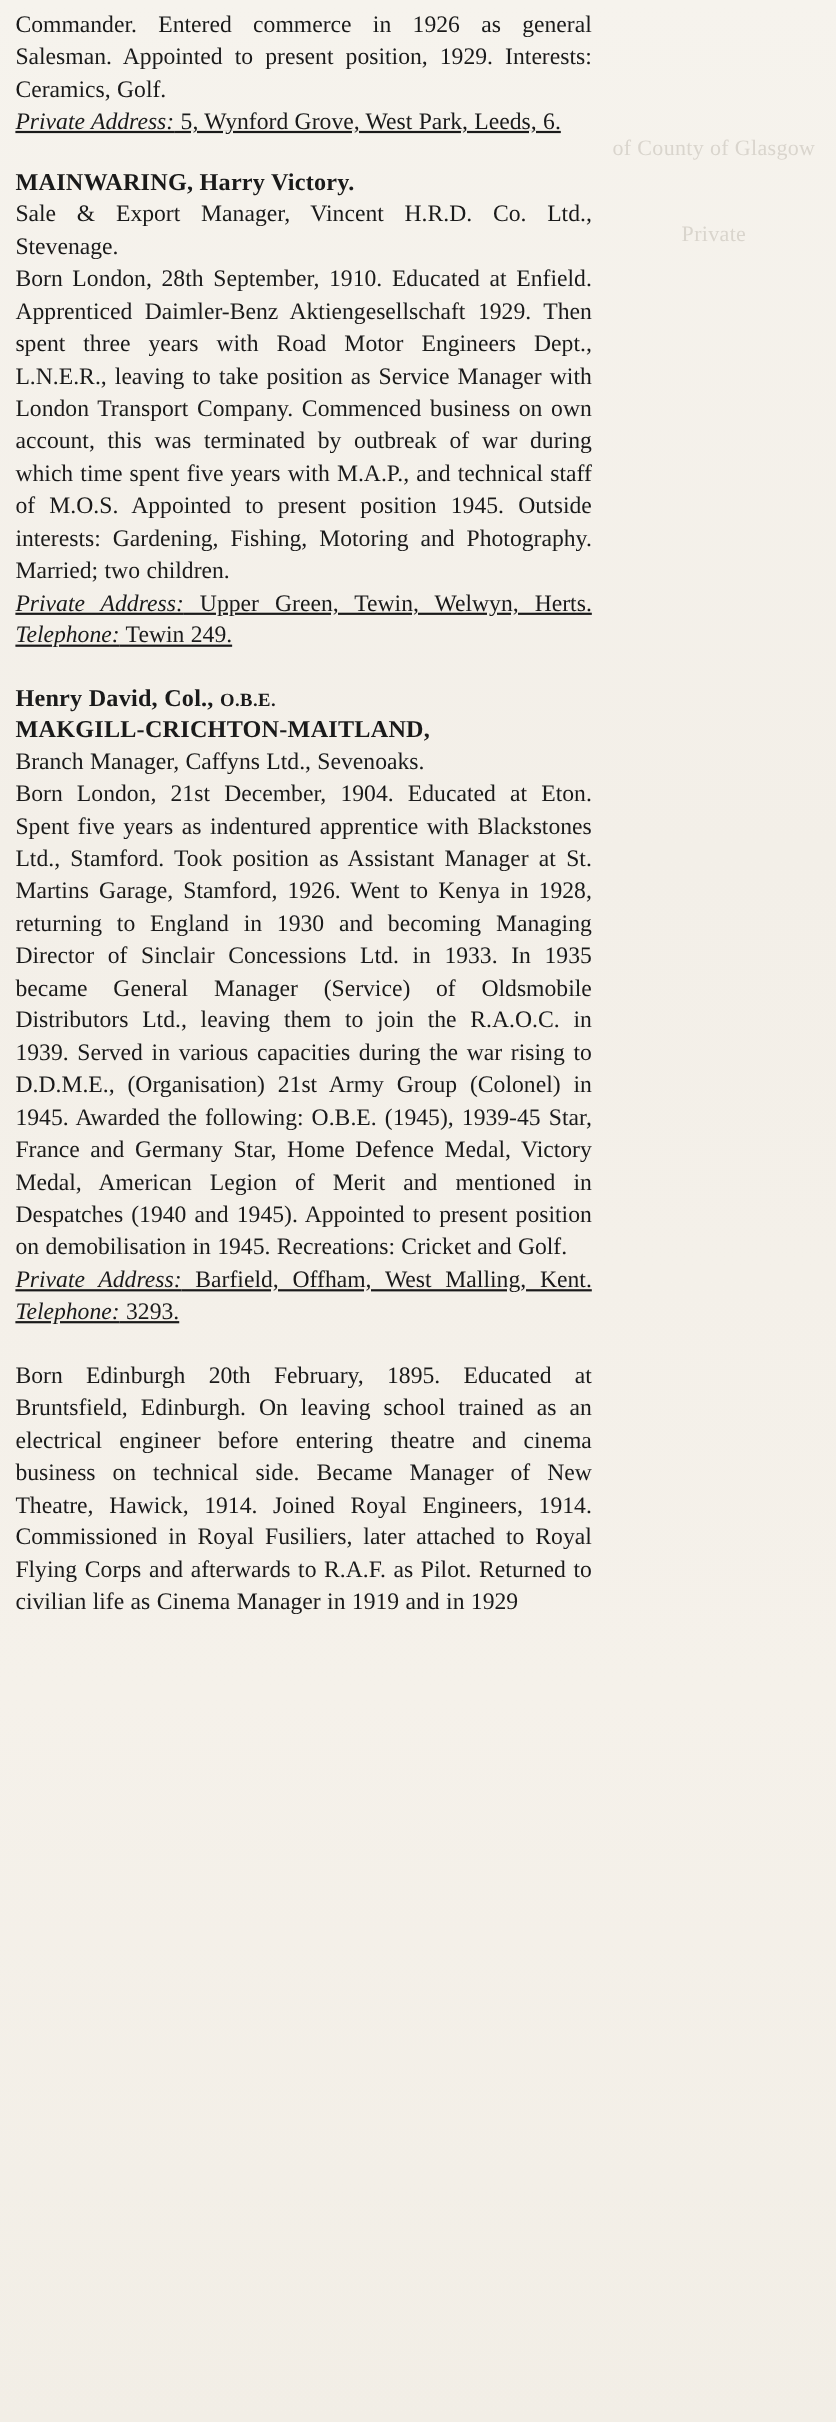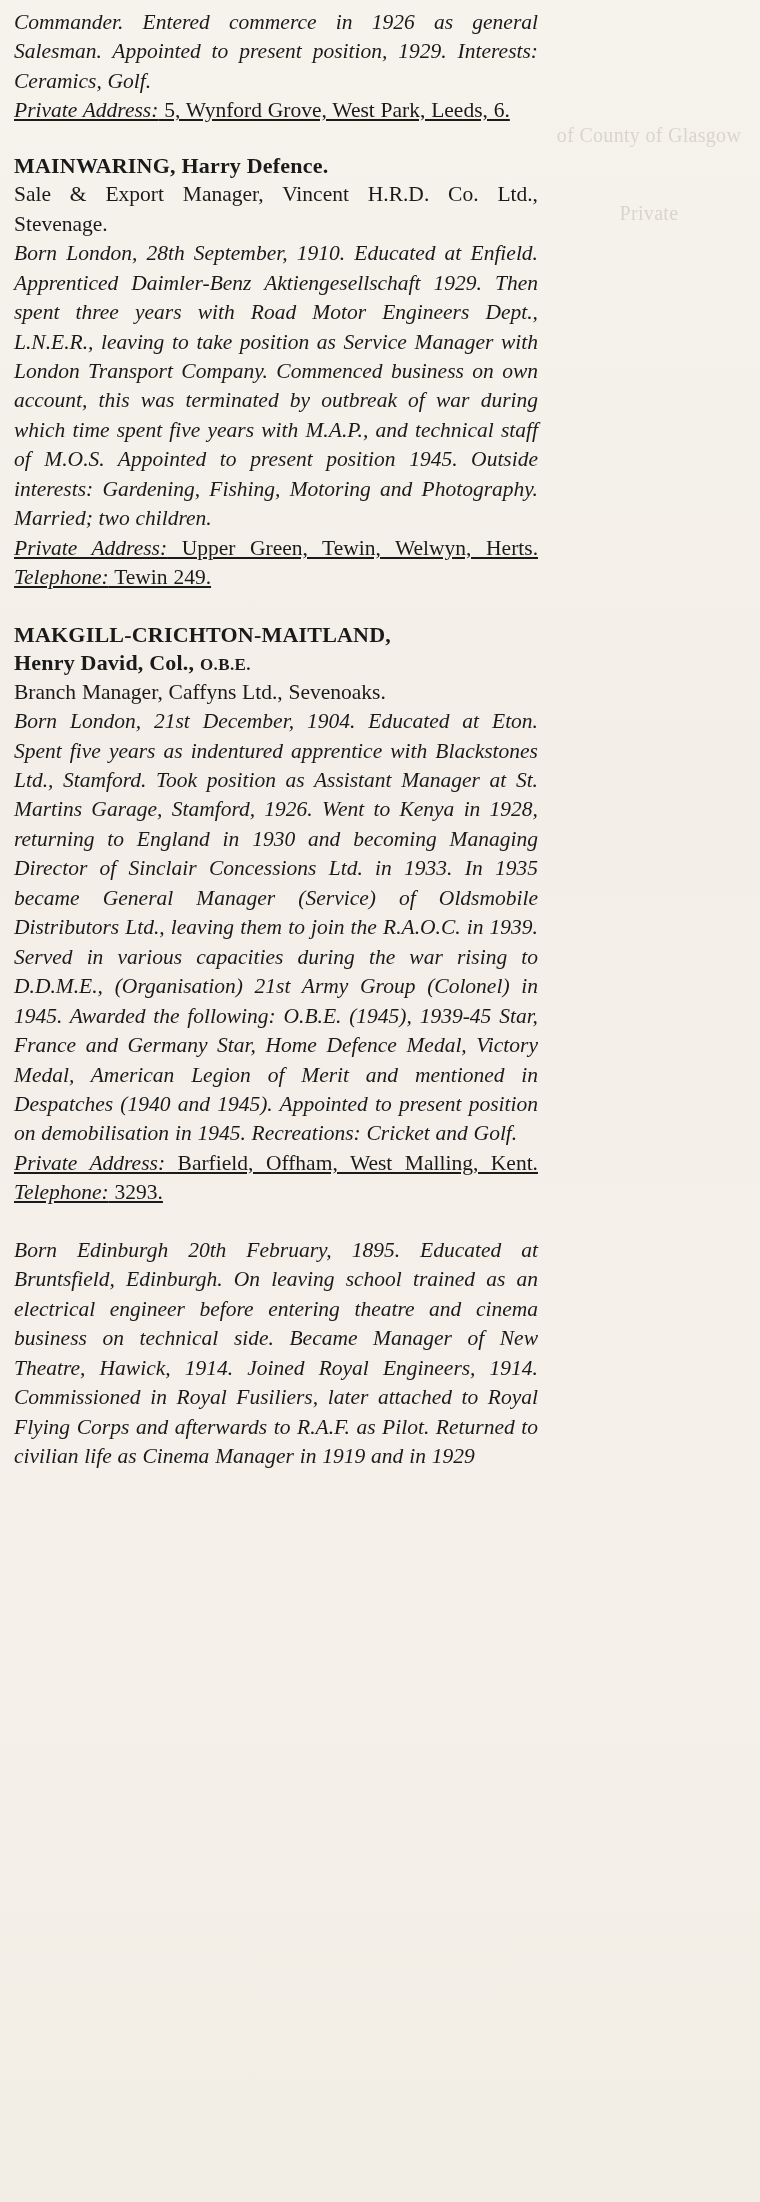--- a/index.html
+++ b/index.html
@@ -47,21 +47,20 @@
     user-select: none;
   }
   .bleed div { margin-bottom: 14px; }
   .bleed .b2 { margin-top: 48px; }
 
   p.para {
     margin: 0;
     text-align: justify;
     text-align-last: left;
     hyphens: manual;
-    font-style: italic;
   }
   .entry { margin-bottom: 0; }
   .entry + .entry { margin-top: 21px; }
 
   h2.name {
     margin: 0 0 1px 0;
     font-size: 22px;
     font-weight: bold;
     letter-spacing: 0.2px;
     line-height: 1.25;
@@ -91,29 +90,29 @@
   </div>
 
   <div class="col">
 
     <div class="entry" style="margin-top:0;">
       <p class="para">Commander. Entered commerce in 1926 as general Salesman. Appointed to present position, 1929. Interests: Ceramics, Golf.</p>
       <p class="addr"><span class="it">Private Address:</span><span> 5, Wynford Grove, West Park, Leeds, 6.</span></p>
     </div>
 
     <div class="entry" style="margin-top:26px;">
-      <h2 class="name">MAINWARING, Harry Defence.</h2>
+      <h2 class="name">MAINWARING, Harry Victory.</h2>
       <p class="role">Sale &amp; Export Manager, Vincent H.R.D. Co. Ltd., Stevenage.</p>
       <p class="para">Born London, 28th September, 1910. Educated at Enfield. Apprenticed Daimler-Benz Aktiengesellschaft 1929. Then spent three years with Road Motor Engineers Dept., L.N.E.R., leaving to take position as Service Manager with London Transport Company. Commenced business on own account, this was terminated by outbreak of war during which time spent five years with M.A.P., and technical staff of M.O.S. Appointed to present position 1945. Outside interests: Gardening, Fishing, Motoring and Photography. Married; two children.</p>
       <p class="addr"><span class="it">Private Address:</span><span> Upper Green, Tewin, Welwyn, Herts. </span><span class="it">Telephone:</span><span> Tewin 249.</span></p>
     </div>
 
     <div class="entry" style="margin-top:28px;">
+      <h2 class="name"><span>Henry David, Col.,</span> <span class="sm">O.B.E.</span></h2>
       <h2 class="name">MAKGILL-CRICHTON-MAITLAND,</h2>
-      <h2 class="name"><span>Henry David, Col.,</span> <span class="sm">O.B.E.</span></h2>
       <p class="role">Branch Manager, Caffyns Ltd., Sevenoaks.</p>
       <p class="para">Born London, 21st December, 1904. Educated at Eton. Spent five years as indentured apprentice with Blackstones Ltd., Stamford. Took position as Assistant Manager at St. Martins Garage, Stamford, 1926. Went to Kenya in 1928, returning to England in 1930 and becoming Managing Director of Sinclair Concessions Ltd. in 1933. In 1935 became General Manager (Service) of Oldsmobile Distributors Ltd., leaving them to join the R.A.O.C. in 1939. Served in various capacities during the war rising to D.D.M.E., (Organisation) 21st Army Group (Colonel) in 1945. Awarded the following: O.B.E. (1945), 1939-45 Star, France and Germany Star, Home Defence Medal, Victory Medal, American Legion of Merit and mentioned in Despatches (1940 and 1945). Appointed to present position on demobilisation in 1945. Recreations: Cricket and Golf.</p>
       <p class="addr"><span class="it">Private Address:</span><span> Barfield, Offham, West Malling, Kent. </span><span class="it">Telephone:</span><span> 3293.</span></p>
     </div>
 
     <div class="entry" style="margin-top:28px;">
       <p class="para">Born Edinburgh 20th February, 1895. Educated at Bruntsfield, Edinburgh. On leaving school trained as an electrical engineer before entering theatre and cinema business on technical side. Became Manager of New Theatre, Hawick, 1914. Joined Royal Engineers, 1914. Commissioned in Royal Fusiliers, later attached to Royal Flying Corps and afterwards to R.A.F. as Pilot. Returned to civilian life as Cinema Manager in 1919 and in 1929</p>
     </div>
 
   </div>

